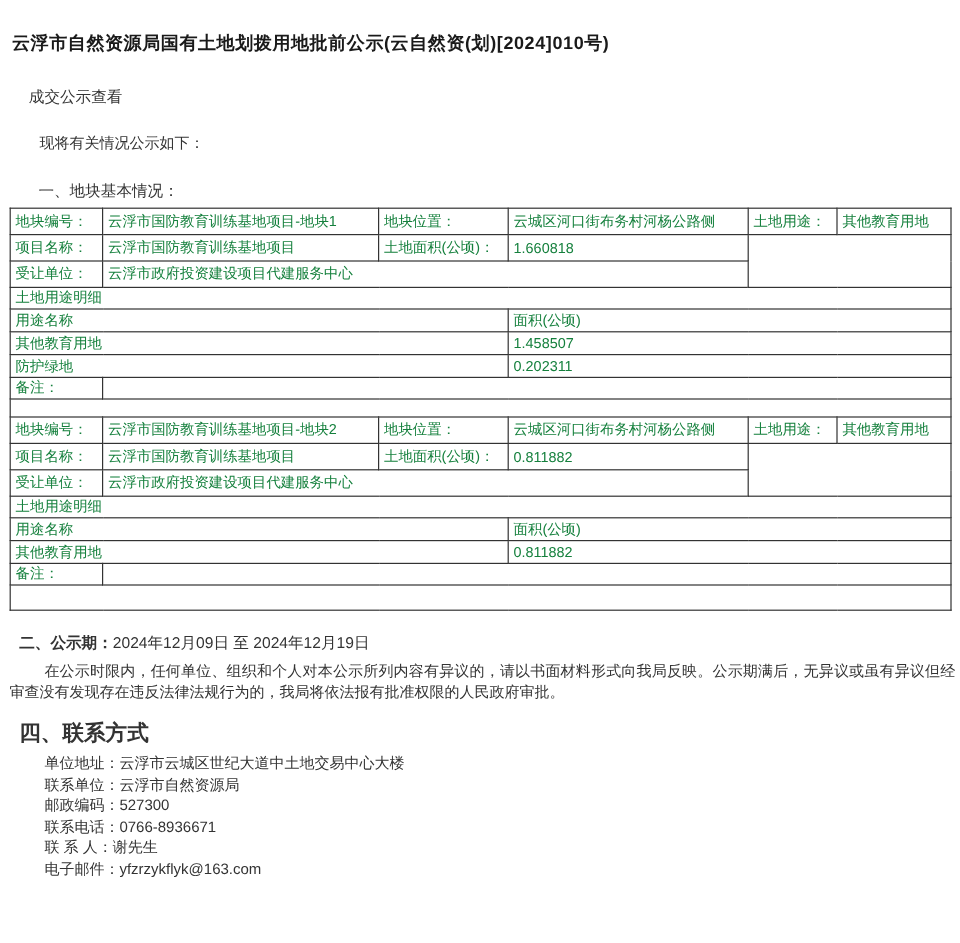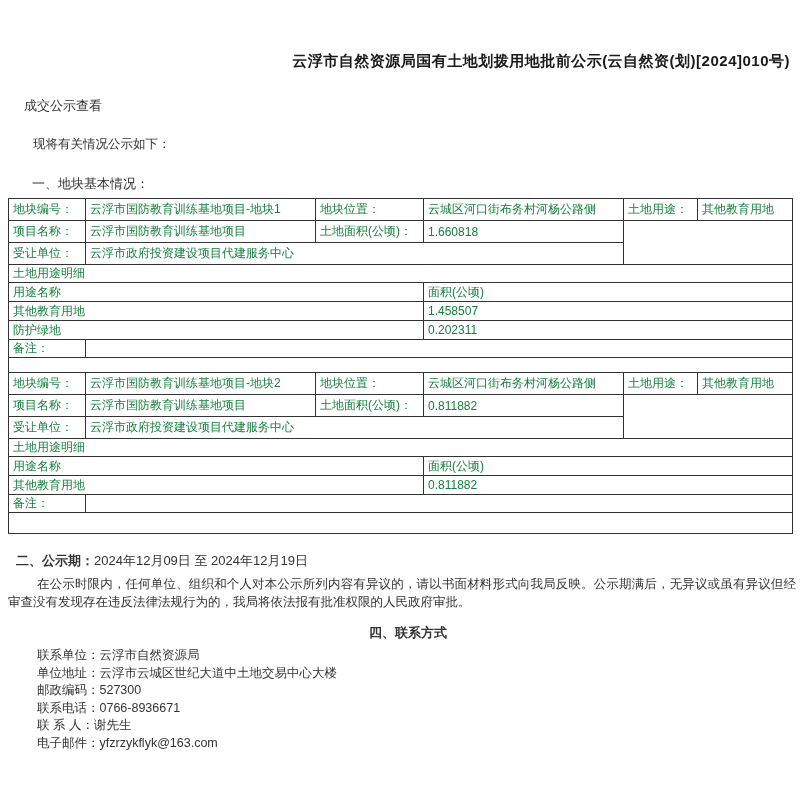--- a/index.html
+++ b/index.html
@@ -6,24 +6,24 @@
   body {
     width: 800px;
     height: 786px;
     background: #ffffff;
     color: #333333;
     font-family: "Liberation Sans", "DejaVu Sans", sans-serif;
     font-size: 12px;
     overflow: hidden;
   }
   .page-title {
-    margin: 52px 10px 0 10px;
+    margin: 27px 10px 0 10px;
     font-size: 15px;
     font-weight: bold;
-    text-align: right;
+    text-align: left;
     color: #1a1a1a;
     letter-spacing: 0.5px;
   }
   .view-link {
     margin: 26px 0 12px 24px;
     font-size: 13px;
     color: #333;
     display: inline-block;
   }
   .intro-text {
@@ -69,23 +69,22 @@
   }
   .feedback-body {
     margin: 5px 4px 0 8px;
     font-size: 12.5px;
     line-height: 18px;
     text-indent: 29px;
     text-align: justify;
   }
   .contact-heading {
     margin: 13px 0 0 16px;
-    font-size: 13px;
+    font-size: 18px;
     font-weight: bold;
-    text-align: center;
   }
   .contact-list {
     margin: 5px 0 0 37px;
     font-size: 12.5px;
     line-height: 17.5px;
   }
 </style>
 </head>
 <body>
 
@@ -193,22 +192,22 @@
   </table>
 
   <div class="period-line">
     <span class="period-label">二、公示期：</span><span>2024年12月09日 至 2024年12月19日</span>
   </div>
 
   <div class="feedback-body">在公示时限内，任何单位、组织和个人对本公示所列内容有异议的，请以书面材料形式向我局反映。公示期满后，无异议或虽有异议但经审查没有发现存在违反法律法规行为的，我局将依法报有批准权限的人民政府审批。</div>
 
   <div class="contact-heading">四、联系方式</div>
   <div class="contact-list">
+    <div><span>单位地址：</span><span>云浮市云城区世纪大道中土地交易中心大楼</span></div>
     <div><span>联系单位：</span><span>云浮市自然资源局</span></div>
-    <div><span>单位地址：</span><span>云浮市云城区世纪大道中土地交易中心大楼</span></div>
     <div><span>邮政编码：</span><span>527300</span></div>
     <div><span>联系电话：</span><span>0766-8936671</span></div>
     <div><span>联 系 人：</span><span>谢先生</span></div>
     <div><span>电子邮件：</span><span>yfzrzykflyk@163.com</span></div>
   </div>
 
   
 
 </div>
 

